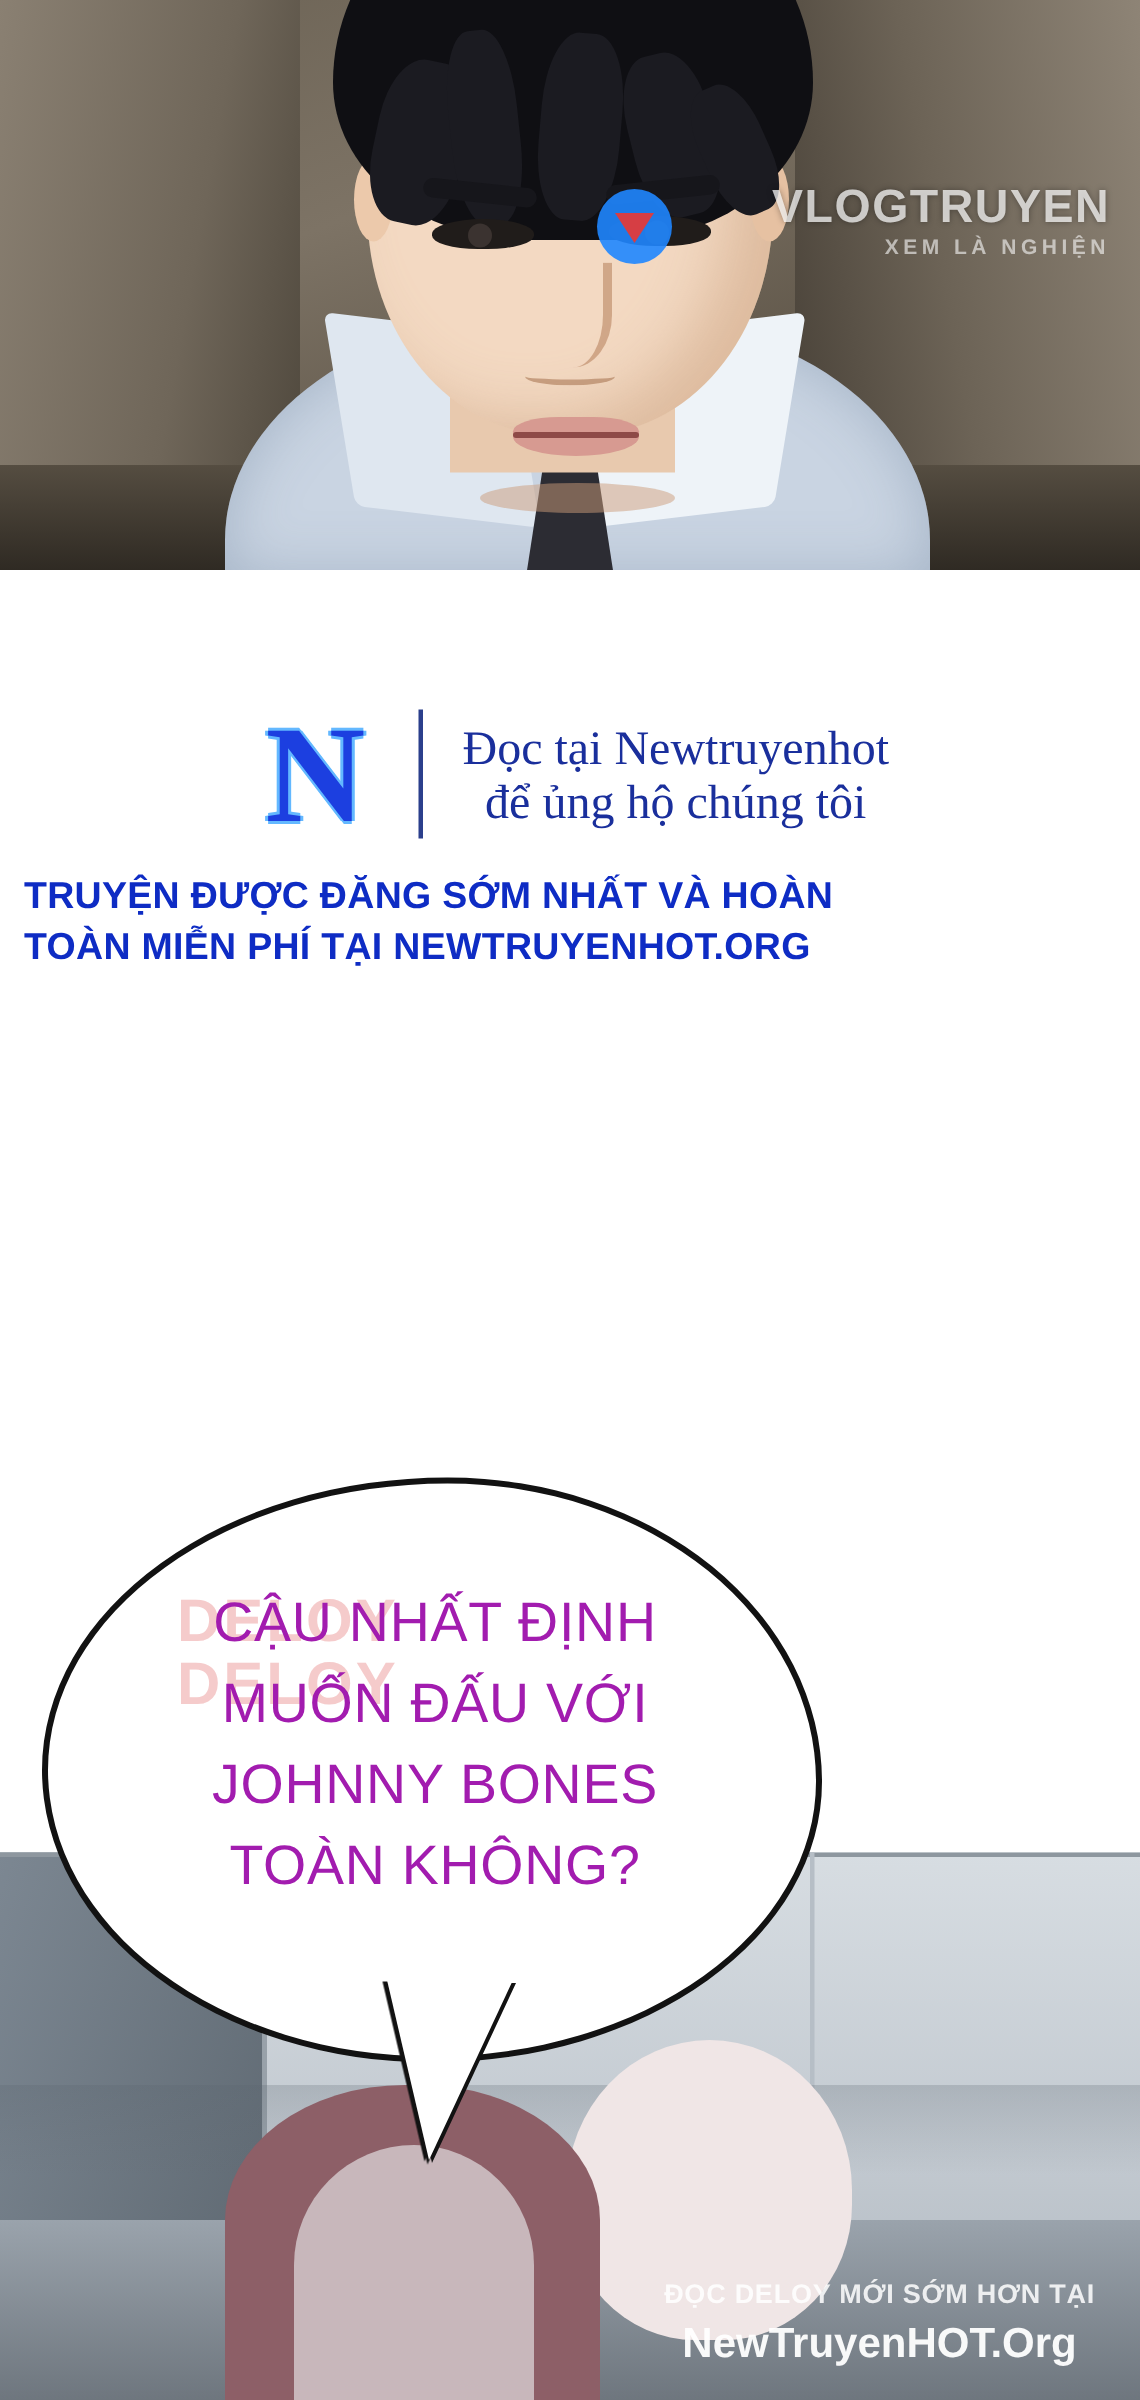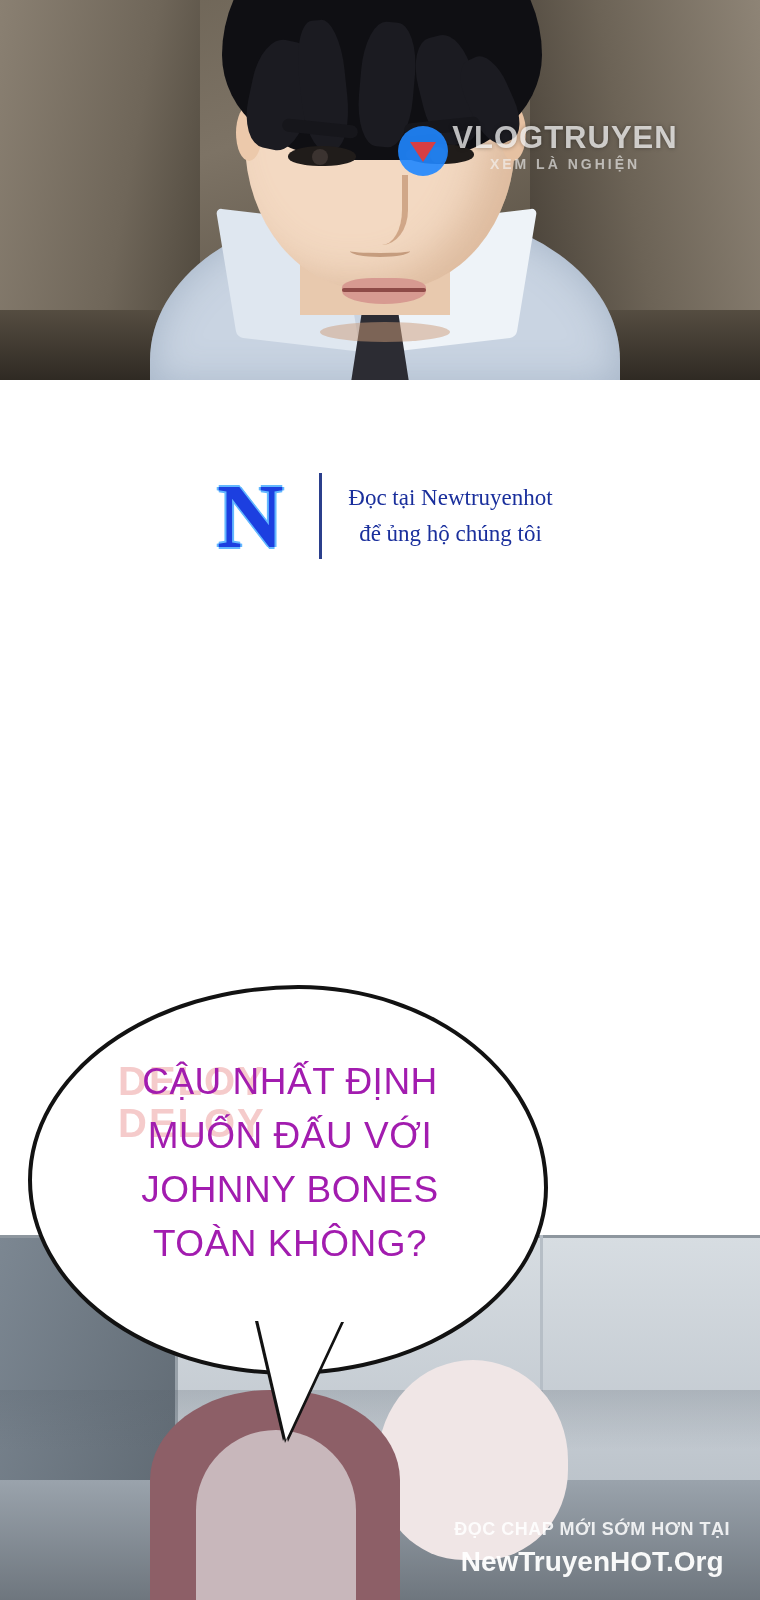--- a/index.html
+++ b/index.html
@@ -104,21 +104,21 @@
   .mouth { position:absolute; left:342px; top:278px; width:84px; height:26px; background:#d79a91; border-radius:40% 40% 55% 55%; }
   .mouth-line { position:absolute; left:342px; top:288px; width:84px; height:4px; background:#8e4a47; border-radius:3px; }
   .chin-shadow { position:absolute; left:320px; top:322px; width:130px; height:20px; border-radius:50%; background:rgba(203,156,121,.5); }
 
   
   .wm-art {
     position: absolute; left: 390px; top: 120px;
     width: 350px; height: 80px;
     font-family: "Liberation Sans", sans-serif;
     color: rgba(255,255,255,.72);
-    text-align: center;
+    text-align: right;
     pointer-events: none;
   }
   .wm-art .line1 {
     font-size: 31px; font-weight: bold; letter-spacing: 1px;
     text-shadow: 0 0 4px rgba(0,0,0,.35);
   }
   .wm-art .line2 {
     font-size: 14px; font-weight: bold; letter-spacing: 3px;
     color: rgba(245,245,245,.62);
   }
@@ -152,21 +152,21 @@
     color: #1c3fe0;
     text-align: center;
     text-shadow: 2px 0 0 #63b8ff, -2px 0 0 #63b8ff, 0 2px 0 #63b8ff, 0 -2px 0 #63b8ff;
   }
   .promo-divider {
     width: 3px; height: 86px; background: #2b3f8c; flex: none;
   }
   .promo-text {
     font-family: "Liberation Serif", serif;
     color: #1a2f9c;
-    font-size: 23px;
+    font-size: 32px;
     line-height: 36px;
     text-align: center;
   }
   .promo-banner {
     margin-top: 18px;
     padding: 0 16px;
     text-align: left;
     color: #0e2cc4;
     font-family: "Liberation Sans", sans-serif;
     font-weight: bold;
@@ -323,20 +323,24 @@
   <div class="promo-row">
     <div class="promo-logo">
       <div class="n">N</div>
     </div>
     <div class="promo-divider"></div>
     <div class="promo-text">
       <div>Đọc tại Newtruyenhot</div>
       <div>để ủng hộ chúng tôi</div>
     </div>
   </div>
+  <div class="promo-banner">
+    <div>TRUYỆN ĐƯỢC ĐĂNG SỚM NHẤT VÀ HOÀN</div>
+    <div>TOÀN MIỄN PHÍ TẠI NEWTRUYENHOT.ORG</div>
+  </div>
 </div>
 
 <div class="panel-bottom">
   <div class="pb-wall"></div>
   <div class="pb-wall-dark"></div>
   <div class="pb-panel-line-1"></div>
   <div class="pb-panel-line-2"></div>
   <div class="pb-panel-line-3"></div>
   <div class="pb-floor"></div>
   <div class="pb-shadow"></div>
@@ -352,15 +356,15 @@
   <div>DELOY</div>
 </div>
 <div class="bubble-text">
   <div>CẬU NHẤT ĐỊNH</div>
   <div>MUỐN ĐẤU VỚI</div>
   <div>JOHNNY BONES</div>
   <div>TOÀN KHÔNG?</div>
 </div>
 
 <div class="wm-bottom">
-  <div class="l1">ĐỌC CHAP MỚI SỚM HƠN TẠI</div>
+  <div class="l1">ĐỌC DELOY MỚI SỚM HƠN TẠI</div>
   <div class="l2">NewTruyenHOT.Org</div>
 </div>
 
 </body></html>

